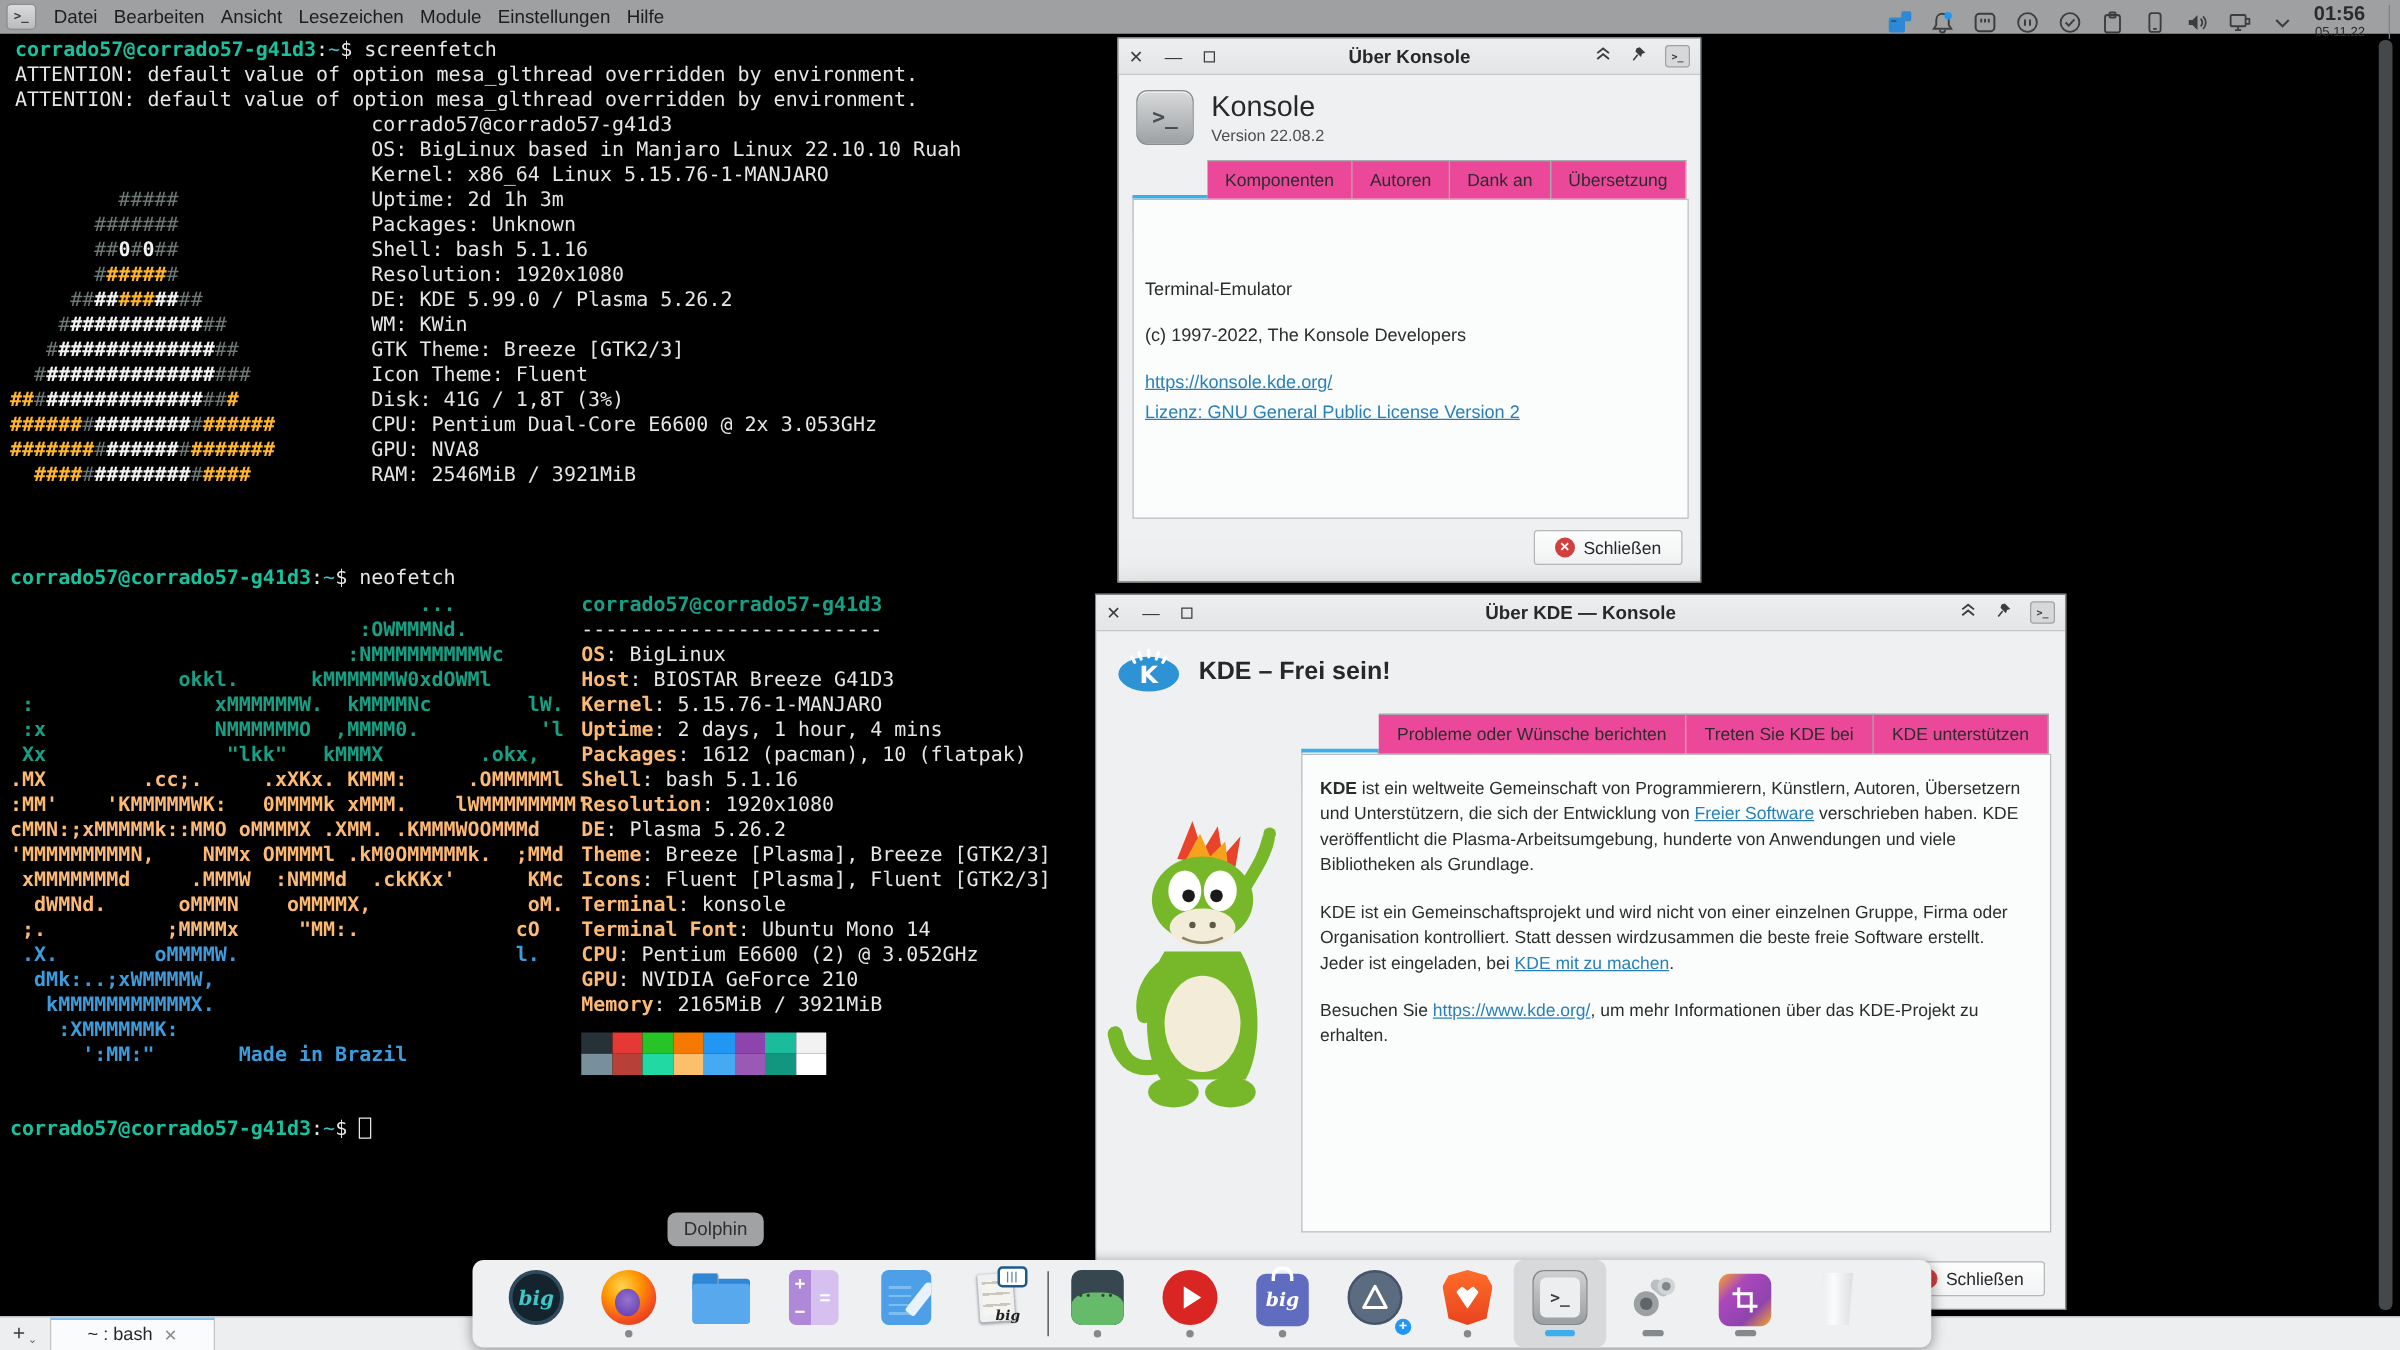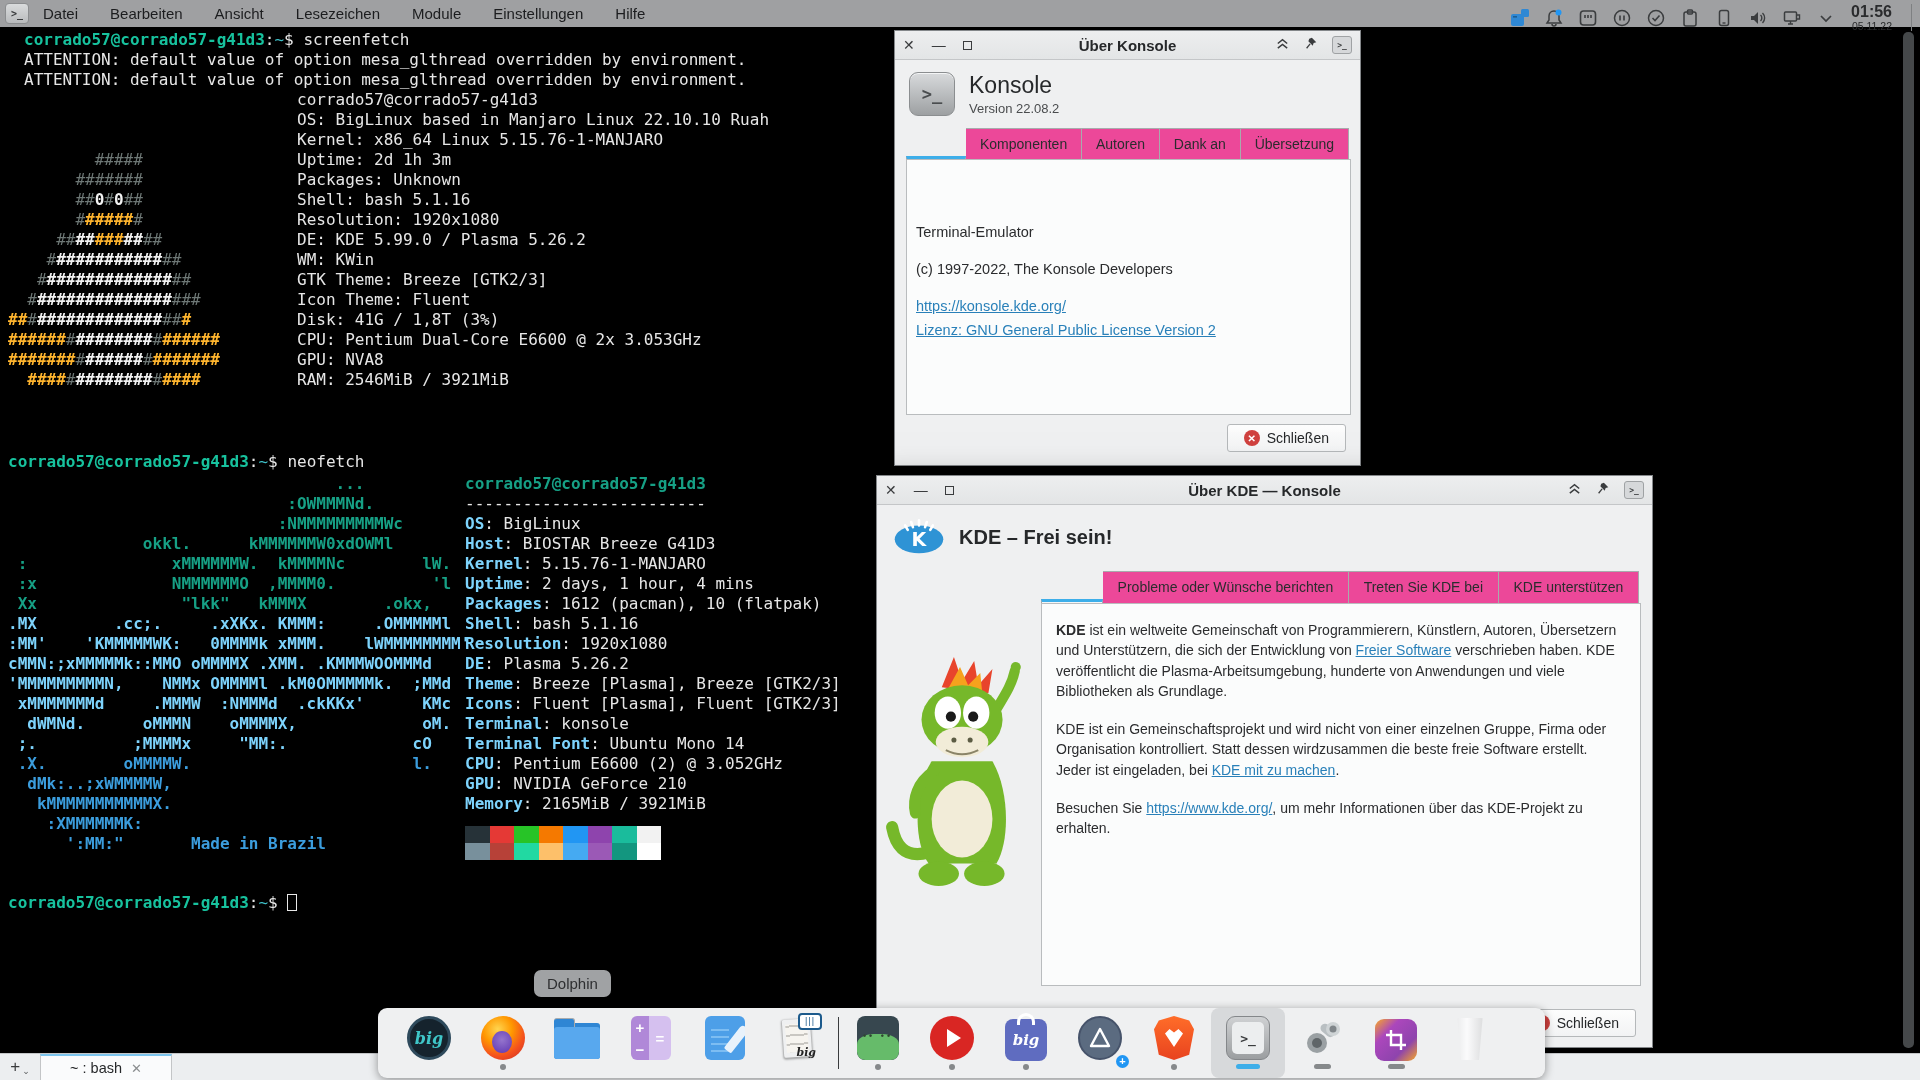--- a/index.html
+++ b/index.html
@@ -1,40 +1,40 @@
 <!DOCTYPE html>
 <html><head>
 <meta charset="utf-8">
 <style>
   * { margin:0; padding:0; box-sizing:border-box; }
   html,body { width:1920px; height:1080px; overflow:hidden; background:#000; font-family:"Liberation Sans",sans-serif; }
 
   
   #top-panel { position:absolute; left:0; top:0; width:1920px; height:27px; background:#9fa0a2; display:flex; align-items:center; z-index:30; }
   #panel-appicon { width:24px; height:21px; margin-left:5px; background:linear-gradient(#d9dbdc,#b9bbbd); border:1px solid #8b8d8f; border-radius:4px; display:flex; align-items:center; justify-content:center; font:bold 10px "DejaVu Sans Mono",monospace; color:#3a3c3e; }
-  #menu-row { display:flex; gap:32px; margin-left:14px; }
+  #menu-row { display:flex; gap:13px; margin-left:14px; }
   .menu-item { font-size:15px; color:#1c1d1f; cursor:default; }
   #tray { position:absolute; right:8px; top:0; height:35px; display:flex; align-items:center; gap:13px; }
   .tray-ic { width:21px; height:21px; position:relative; display:flex; align-items:center; justify-content:center; }
   .tray-ic svg { width:20px; height:20px; }
   #clock { text-align:right; line-height:1; color:#2a2b2d; margin-left:2px; }
   #clock .tm { font-size:16px; font-weight:bold; }
   #clock .dt { font-size:10.5px; margin-top:1px; }
   #panel-endline { width:1px; height:27px; background:#7e8082; margin-left:6px; }
 
   
   .t-pre { position:absolute; font:16px/20px "DejaVu Sans Mono",monospace; white-space:pre; color:#e6e6e6; z-index:1; }
   .c-p { color:#e6e6e6; }
   .c-u { color:#17c29e; font-weight:bold; }
   .c-t { color:#3fc1c9; }
   .c-g { color:#6e7876; }
   .c-w { color:#f2f2f2; font-weight:bold; }
   .c-y { color:#ffb52e; font-weight:bold; }
   .c-T { color:#16a085; font-weight:bold; }
-  .c-O { color:#7dd3fc; font-weight:bold; }
+  .c-O { color:#fdba74; font-weight:bold; }
   .c-B { color:#3b9ddd; font-weight:bold; }
   .cursor { display:inline-block; width:10px; height:17px; border:1.5px solid #e8e8e8; vertical-align:-3px; margin-left:9px; }
   #palette { position:absolute; left:465px; top:826px; z-index:1; }
   #palette .prow { display:flex; }
   #palette .pcell { width:24.5px; height:17px; }
   #term-scrollbar { position:absolute; left:1903px; top:32px; width:11px; height:1016px; background:#45484a; border-radius:5px; z-index:2; }
 
   
   .dialog { position:absolute; background:#eff0f1; border:1px solid #84878a; box-shadow:0 14px 38px rgba(0,0,0,.55); z-index:10; }
   .titlebar { height:29px; background:linear-gradient(#edeeef,#e3e5e6); border-bottom:1px solid #c4c6c8; display:flex; align-items:center; padding:0 8px; position:relative; }
@@ -210,21 +210,21 @@
         </span>
       </span>
     <div id="clock">
       <div class="tm">01:56</div>
       <div class="dt">05.11.22</div>
     </div>
     <div id="panel-endline"></div>
   </div>
 </div>
 
-<pre class="t-pre" id="term-intro" style="left:24px;top:30px;"><span class="c-u">corrado57@corrado57-g41d3</span><span class="c-p">:</span><span class="c-t">~</span><span class="c-p">$ screenfetch</span>
+<pre class="t-pre" id="term-intro" style="left:12px;top:30px;"><span class="c-u">corrado57@corrado57-g41d3</span><span class="c-p">:</span><span class="c-t">~</span><span class="c-p">$ screenfetch</span>
 <span class="c-p">ATTENTION: default value of option mesa_glthread overridden by environment.</span>
 <span class="c-p">ATTENTION: default value of option mesa_glthread overridden by environment.</span></pre>
 <pre class="t-pre" id="sf-info" style="left:297px;top:90px;">corrado57@corrado57-g41d3
 OS: BigLinux based in Manjaro Linux 22.10.10 Ruah
 Kernel: x86_64 Linux 5.15.76-1-MANJARO
 Uptime: 2d 1h 3m
 Packages: Unknown
 Shell: bash 5.1.16
 Resolution: 1920x1080
 DE: KDE 5.99.0 / Plasma 5.26.2

